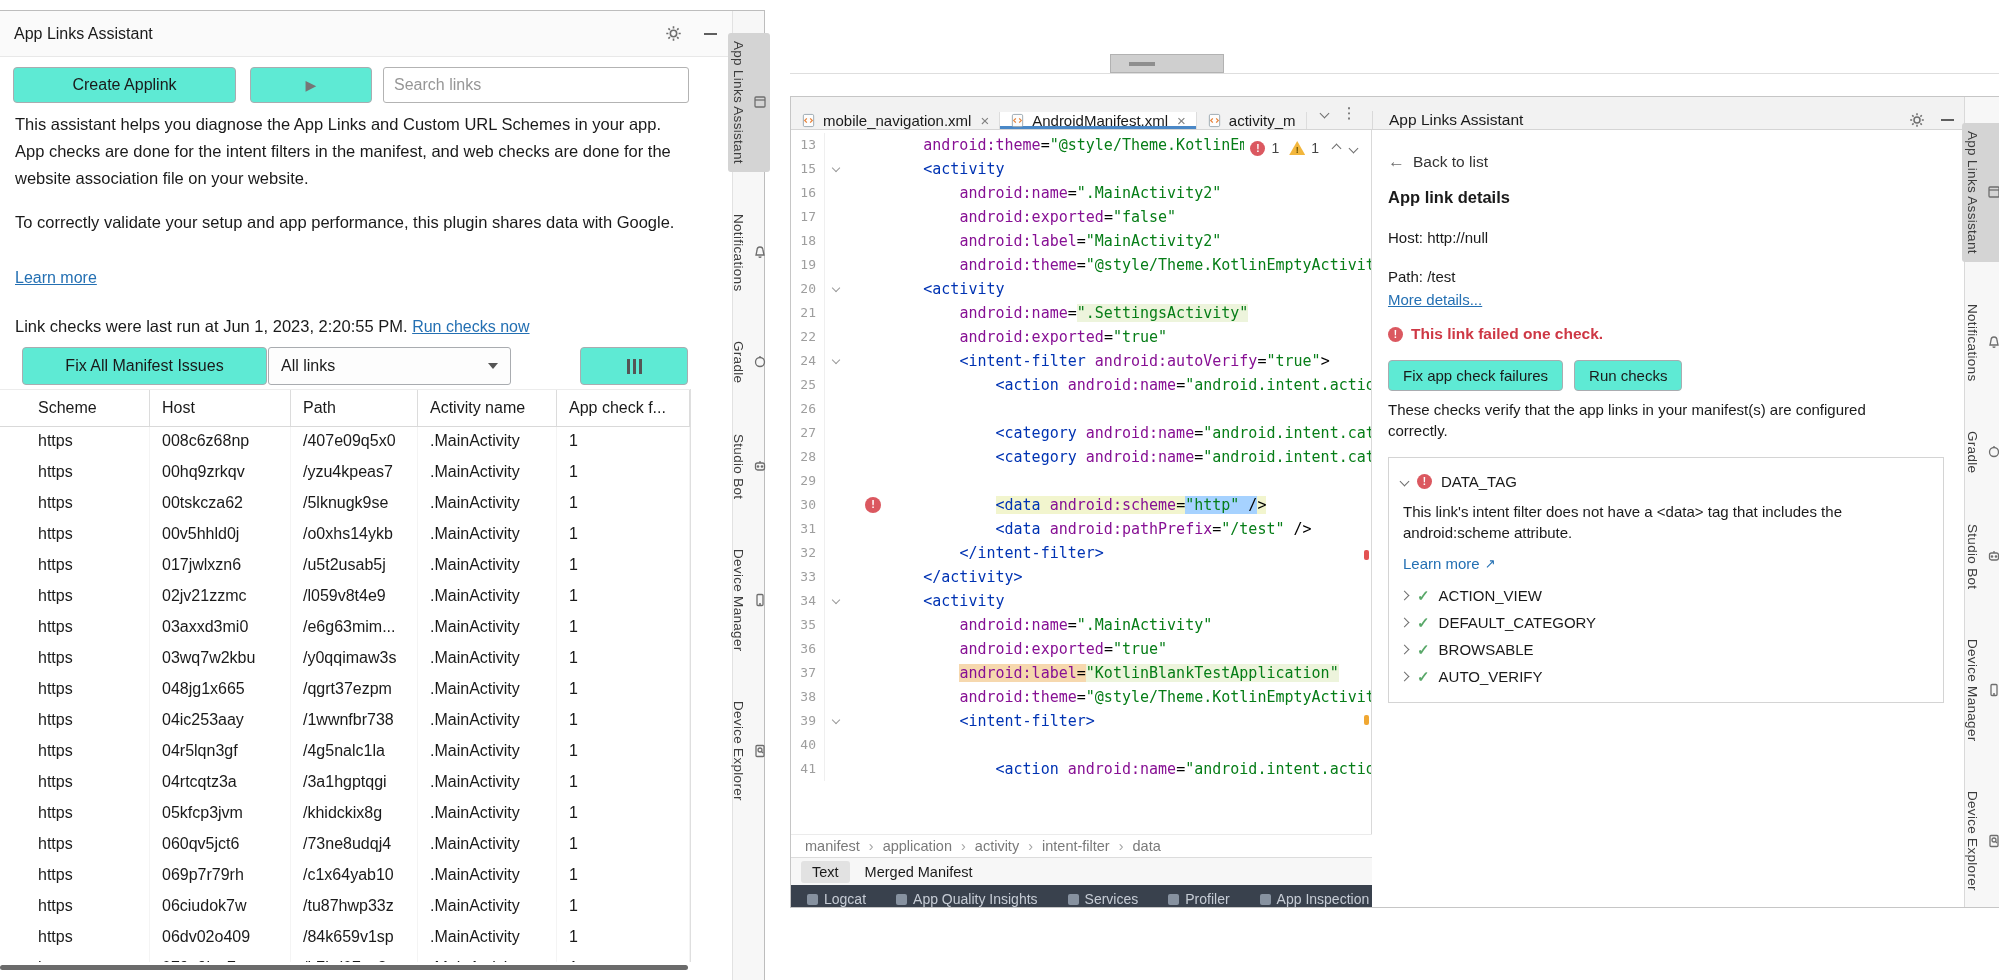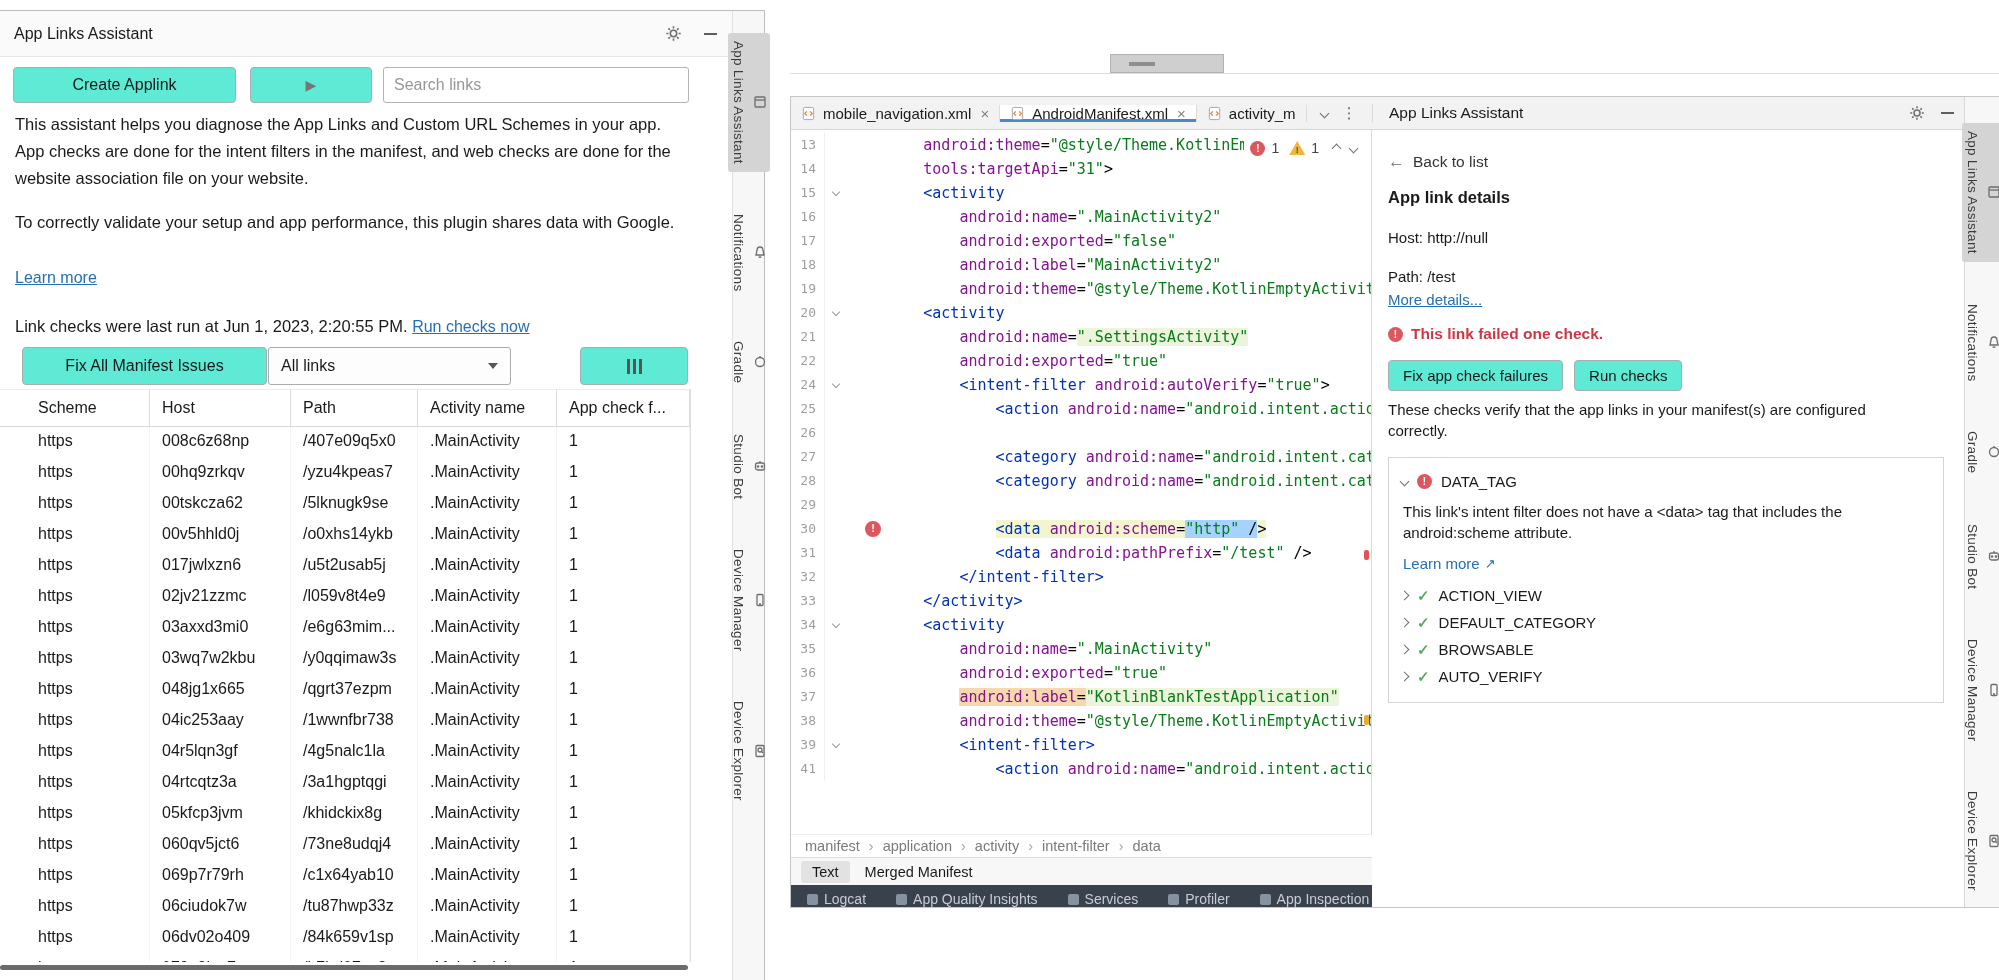--- a/index.html
+++ b/index.html
@@ -58,21 +58,21 @@
   .strip-item{writing-mode:vertical-rl;display:flex;flex-direction:column;align-items:center;gap:7px;font-size:13.5px;color:#3C3C3C;padding:8px 3px;border-radius:3px;cursor:pointer;letter-spacing:.3px;white-space:nowrap}
   .strip-item.active{background:#D4D4D4}
   .strip-ic{writing-mode:horizontal-tb;display:inline-flex}
 
   
   .fragment{position:absolute;left:1110px;top:54px;width:114px;height:19px;background:#CFCFCF;border:1px solid #B2B2B2}
   .fragment i{position:absolute;left:18px;top:7px;width:26px;height:4px;background:#8E8E8E;display:block}
   .topline{position:absolute;left:790px;top:73px;width:1209px;height:1px;background:#DEDEDE}
   .rwin{position:absolute;left:790px;top:96px;width:1209px;height:812px;background:#FFF;border:1px solid #C6C6C6;display:flex}
   .rw-main{width:1173px;display:flex;flex-direction:column}
-  .rw-header{height:33px;background:#F2F2F2;border-bottom:1px solid #D5D5D5;display:flex;align-items:center}
+  .rw-header{height:33px;background:#F2F2F2;border-bottom:1px solid #D5D5D5;display:flex;align-items:flex-end}
   .tabs{display:flex;align-items:stretch}
   .tab{display:flex;align-items:center;gap:7px;padding:0 10px;border-right:1px solid #DDD;font-size:15px;color:#1A1A1A;cursor:pointer;white-space:nowrap}
   .tab.sel{background:#FFF;box-shadow:inset 0 -3px 0 #4A88C7}
   .tclose{color:#7F7F7F;font-size:15px;cursor:pointer;margin-left:2px}
   .tab-more{align-self:center;margin-left:14px;cursor:pointer}
   .kebab{align-self:center;margin-left:14px;color:#5E5E5E;font-size:15px;cursor:pointer}
   .ph{margin-left:auto;width:592px;border-left:1px solid #D9D9D9;display:flex;align-items:center;padding:0 10px 0 16px;font-size:15.5px;color:#1A1A1A;background:#F2F2F2}
   .ph .tb-icons{gap:16px}
 
   .rw-body{display:flex;flex:1;min-height:0}
@@ -424,21 +424,20 @@
               </span>
             <span class="ic-min"></span>
           </span>
         </div>
       </div>
 
       <div class="rw-body">
         <div class="editor">
           <div class="code">
               <div class="cline"><span class="gnum">13</span><span class="gicon"></span><span class="ctext"><span class="sg-p">        </span><span class="sg-a">android:theme</span><span class="sg-p">=</span><span class="sg-v">"@style/Theme.KotlinEmptyActivity"</span></span></div>
-              <div class="cline"><span class="gnum">14</span><span class="gicon"></span><span class="ctext"><span class="sg-p">        </span><span class="sg-a">tools:targetApi</span><span class="sg-p">=</span><span class="sg-v">"31"</span><span class="sg-p">&gt;</span></span></div>
               <div class="cline"><span class="gnum">15</span><span class="gicon"><span class="chv down fold"></span></span><span class="ctext"><span class="sg-p">        </span><span class="sg-t">&lt;activity</span></span></div>
               <div class="cline"><span class="gnum">16</span><span class="gicon"></span><span class="ctext"><span class="sg-p">            </span><span class="sg-a">android:name</span><span class="sg-p">=</span><span class="sg-v">".MainActivity2"</span></span></div>
               <div class="cline"><span class="gnum">17</span><span class="gicon"></span><span class="ctext"><span class="sg-p">            </span><span class="sg-a">android:exported</span><span class="sg-p">=</span><span class="sg-v">"false"</span></span></div>
               <div class="cline"><span class="gnum">18</span><span class="gicon"></span><span class="ctext"><span class="sg-p">            </span><span class="sg-a">android:label</span><span class="sg-p">=</span><span class="sg-v">"MainActivity2"</span></span></div>
               <div class="cline"><span class="gnum">19</span><span class="gicon"></span><span class="ctext"><span class="sg-p">            </span><span class="sg-a">android:theme</span><span class="sg-p">=</span><span class="sg-v">"@style/Theme.KotlinEmptyActivity"</span></span></div>
               <div class="cline"><span class="gnum">20</span><span class="gicon"><span class="chv down fold"></span></span><span class="ctext"><span class="sg-p">        </span><span class="sg-t">&lt;activity</span></span></div>
               <div class="cline"><span class="gnum">21</span><span class="gicon"></span><span class="ctext"><span class="sg-p">            </span><span class="sg-a">android:name</span><span class="sg-p">=</span><span class="sg-v softbg">".SettingsActivity"</span></span></div>
               <div class="cline"><span class="gnum">22</span><span class="gicon"></span><span class="ctext"><span class="sg-p">            </span><span class="sg-a">android:exported</span><span class="sg-p">=</span><span class="sg-v">"true"</span></span></div>
               <div class="cline"><span class="gnum">24</span><span class="gicon"><span class="chv down fold"></span></span><span class="ctext"><span class="sg-p">            </span><span class="sg-t">&lt;intent-filter</span><span class="sg-p"> </span><span class="sg-a">android:autoVerify</span><span class="sg-p">=</span><span class="sg-v">"true"</span><span class="sg-p">&gt;</span></span></div>
               <div class="cline"><span class="gnum">25</span><span class="gicon"></span><span class="ctext"><span class="sg-p">                </span><span class="sg-t">&lt;action</span><span class="sg-p"> </span><span class="sg-a">android:name</span><span class="sg-p">=</span><span class="sg-v">"android.intent.action.VIEW"</span></span></div>
@@ -449,20 +448,21 @@
               <div class="cline"><span class="gnum">30</span><span class="gicon"></span><span class="err-ic lerr">!</span><span class="ctext"><span class="sg-p">                </span><span class="sg-t bgy">&lt;data</span><span class="sg-p bgy"> </span><span class="sg-a bgy">android:scheme</span><span class="sg-p bgy">=</span><span class="sg-v sel bgy">"http"</span><span class="sg-p sel bgy"> /</span><span class="sg-p bgy">&gt;</span></span></div>
               <div class="cline"><span class="gnum">31</span><span class="gicon"></span><span class="ctext"><span class="sg-p">                </span><span class="sg-t">&lt;data</span><span class="sg-p"> </span><span class="sg-a">android:pathPrefix</span><span class="sg-p">=</span><span class="sg-v">"/test"</span><span class="sg-p"> /&gt;</span></span></div>
               <div class="cline"><span class="gnum">32</span><span class="gicon"></span><span class="ctext"><span class="sg-p">            </span><span class="sg-t">&lt;/intent-filter&gt;</span></span></div>
               <div class="cline"><span class="gnum">33</span><span class="gicon"></span><span class="ctext"><span class="sg-p">        </span><span class="sg-t">&lt;/activity&gt;</span></span></div>
               <div class="cline"><span class="gnum">34</span><span class="gicon"><span class="chv down fold"></span></span><span class="ctext"><span class="sg-p">        </span><span class="sg-t">&lt;activity</span></span></div>
               <div class="cline"><span class="gnum">35</span><span class="gicon"></span><span class="ctext"><span class="sg-p">            </span><span class="sg-a">android:name</span><span class="sg-p">=</span><span class="sg-v">".MainActivity"</span></span></div>
               <div class="cline"><span class="gnum">36</span><span class="gicon"></span><span class="ctext"><span class="sg-p">            </span><span class="sg-a">android:exported</span><span class="sg-p">=</span><span class="sg-v">"true"</span></span></div>
               <div class="cline"><span class="gnum">37</span><span class="gicon"></span><span class="ctext"><span class="sg-p">            </span><span class="sg-a warnbg">android:label</span><span class="sg-p warnbg">=</span><span class="sg-v softbg">"KotlinBlankTestApplication"</span></span></div>
               <div class="cline"><span class="gnum">38</span><span class="gicon"></span><span class="ctext"><span class="sg-p">            </span><span class="sg-a">android:theme</span><span class="sg-p">=</span><span class="sg-v">"@style/Theme.KotlinEmptyActivity"</span></span></div>
               <div class="cline"><span class="gnum">39</span><span class="gicon"><span class="chv down fold"></span></span><span class="ctext"><span class="sg-p">            </span><span class="sg-t">&lt;intent-filter&gt;</span></span></div>
+              <div class="cline"><span class="gnum">40</span><span class="gicon"></span><span class="ctext"></span></div>
               <div class="cline"><span class="gnum">41</span><span class="gicon"></span><span class="ctext"><span class="sg-p">                </span><span class="sg-t">&lt;action</span><span class="sg-p"> </span><span class="sg-a">android:name</span><span class="sg-p">=</span><span class="sg-v">"android.intent.action.VIEW"</span></span></div>
             </div>
           <div class="inspect">
             <span class="err-ic sm">!</span>
               <span class="cnt">1</span>
             <span class="warn-ic">!</span>
               <span class="cnt">1</span>
             <span class="chv up"></span>
             <span class="chv down"></span>
           </div>

